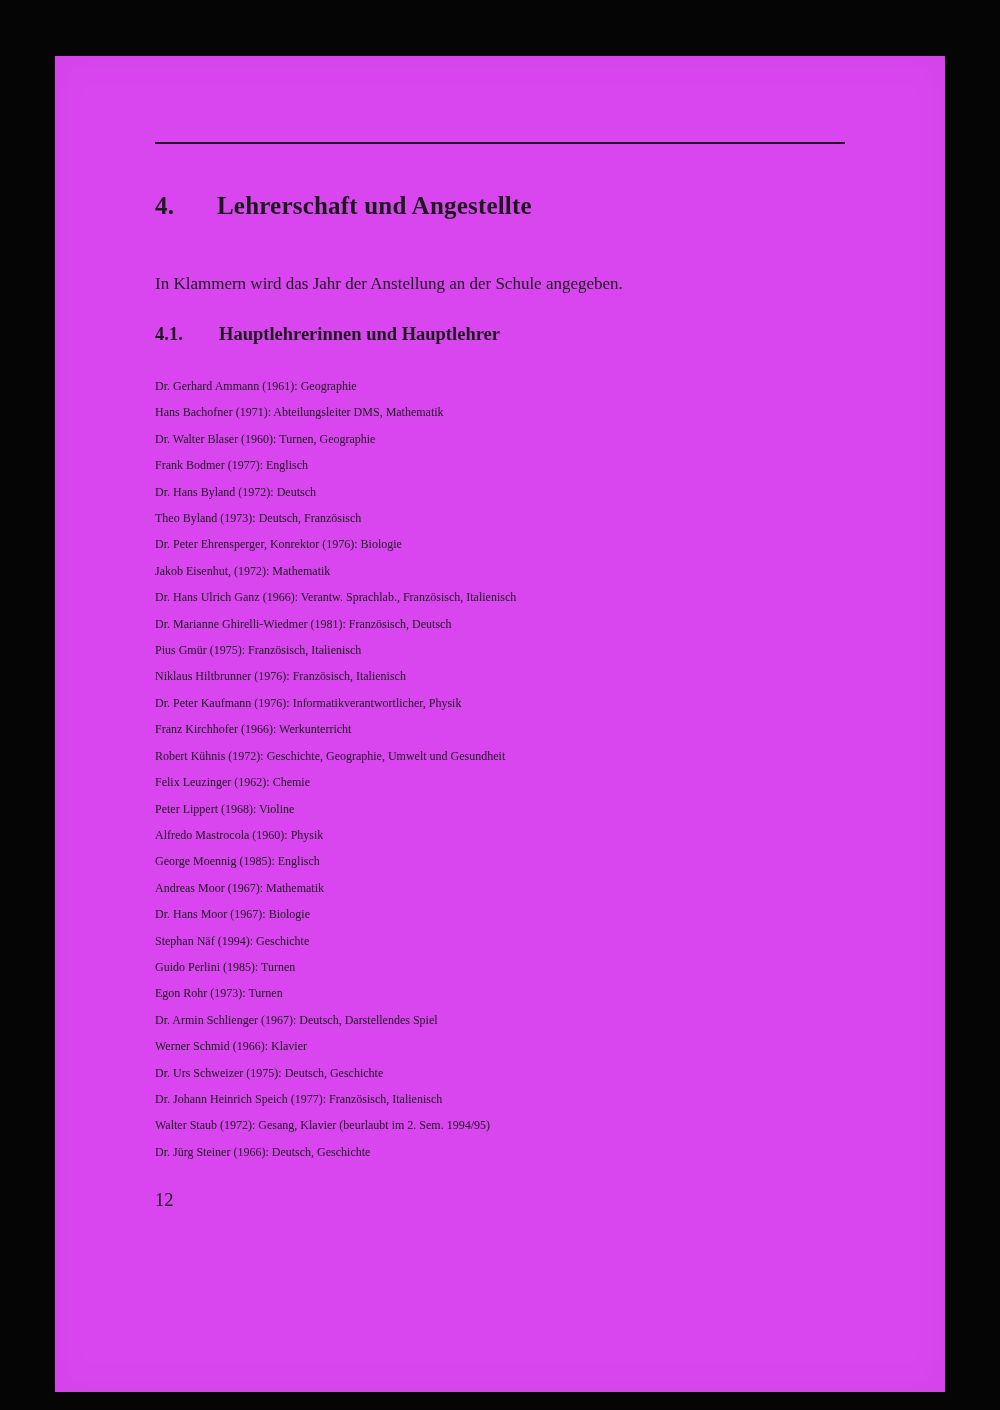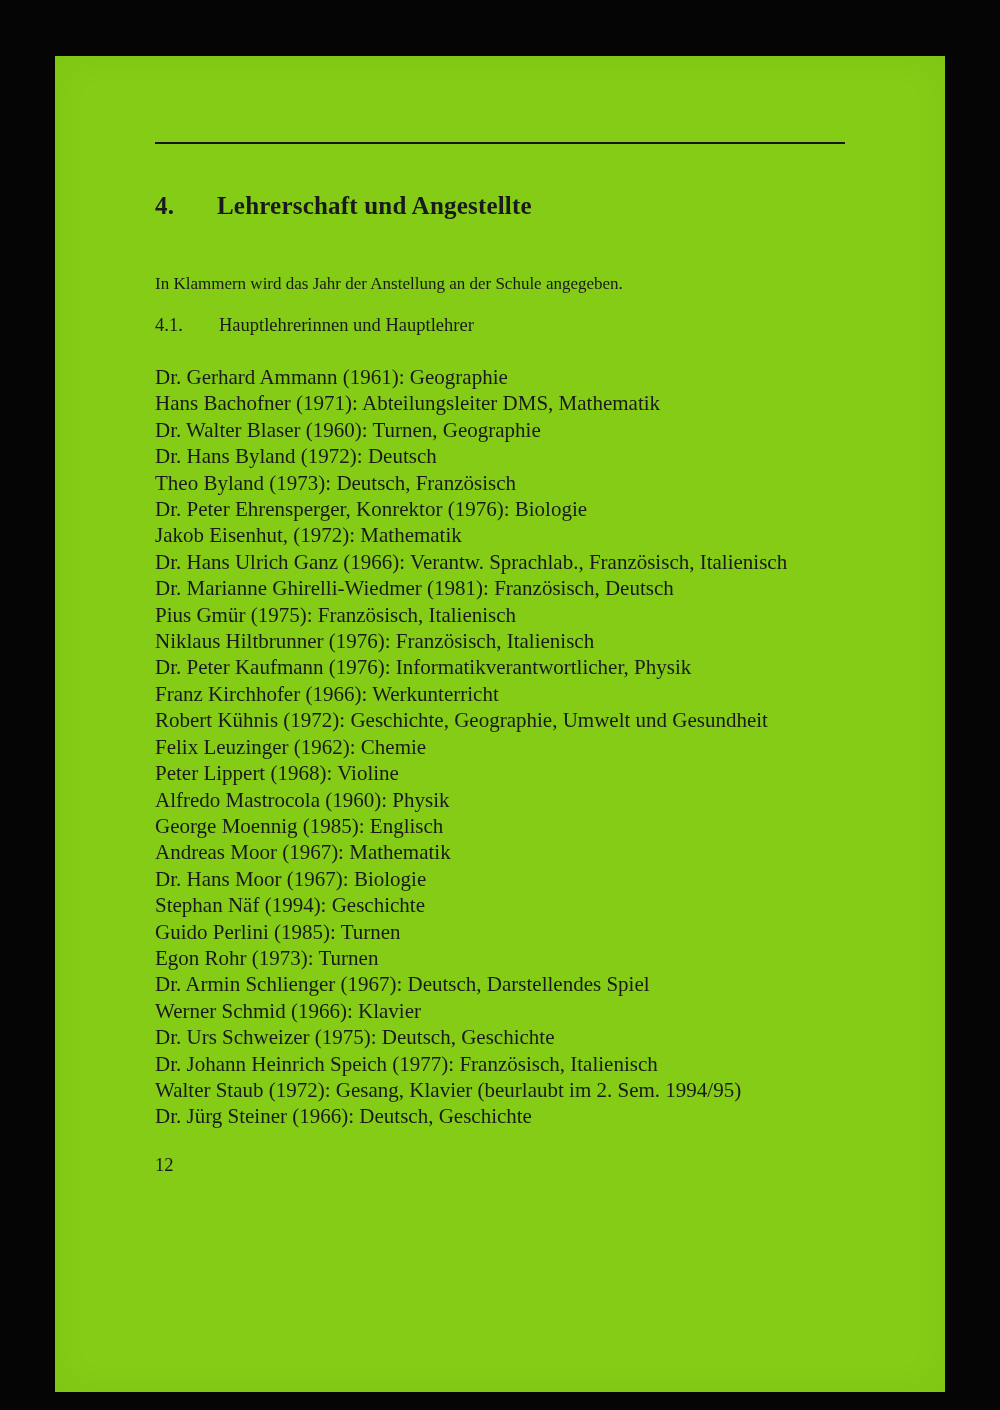--- a/index.html
+++ b/index.html
@@ -16,21 +16,21 @@
     width: 1000px;
     height: 1410px;
     background: #050505;
   }
   .page {
     position: absolute;
     left: 55px;
     top: 56px;
     width: 890px;
     height: 1336px;
-    background: #84cc16;
+    background: #d946ef;
     color: #1a1a1a;
     box-shadow: inset 0 0 40px rgba(0,0,0,0.04);
   }
   .rule {
     margin: 86px 100px 0 100px;
     height: 0;
     border-top: 2px solid #161616;
   }
   .doc-heading {
     margin: 46px 55px 0 100px;
@@ -42,32 +42,32 @@
   .doc-heading .h-num {
     display: inline-block;
     width: 62px;
   }
   .intro {
     margin: 50px 55px 0 100px;
     font-size: 17px;
     line-height: 26px;
   }
   .section-heading {
-    margin: 15px 55px 0 100px;
+    margin: 24px 55px 0 100px;
     font-size: 18.5px;
     line-height: 26px;
-    font-weight: normal;
+    font-weight: bold;
   }
   .section-heading .s-num {
     display: inline-block;
     width: 64px;
   }
   .entries {
     margin: 26px 45px 0 100px;
-    font-size: 21px;
+    font-size: 12px;
     line-height: 26.4px;
   }
   .entry {
     white-space: nowrap;
   }
   .page-number {
     margin: 22px 55px 0 100px;
     font-size: 18.5px;
     line-height: 26px;
   }
@@ -87,20 +87,21 @@
     <div class="intro">In Klammern wird das Jahr der Anstellung an der Schule angegeben.</div>
 
     <div class="section-heading">
       <span class="s-num">4.1.</span><span>Hauptlehrerinnen und Hauptlehrer</span>
     </div>
 
     <div class="entries">
       <div class="entry">Dr. Gerhard Ammann (1961): Geographie</div>
       <div class="entry">Hans Bachofner (1971): Abteilungsleiter DMS, Mathematik</div>
       <div class="entry">Dr. Walter Blaser (1960): Turnen, Geographie</div>
+      <div class="entry">Frank Bodmer (1977): Englisch</div>
       <div class="entry">Dr. Hans Byland (1972): Deutsch</div>
       <div class="entry">Theo Byland (1973): Deutsch, Französisch</div>
       <div class="entry">Dr. Peter Ehrensperger, Konrektor (1976): Biologie</div>
       <div class="entry">Jakob Eisenhut, (1972): Mathematik</div>
       <div class="entry">Dr. Hans Ulrich Ganz (1966): Verantw. Sprachlab., Französisch, Italienisch</div>
       <div class="entry">Dr. Marianne Ghirelli-Wiedmer (1981): Französisch, Deutsch</div>
       <div class="entry">Pius Gmür (1975): Französisch, Italienisch</div>
       <div class="entry">Niklaus Hiltbrunner (1976): Französisch, Italienisch</div>
       <div class="entry">Dr. Peter Kaufmann (1976): Informatikverantwortlicher, Physik</div>
       <div class="entry">Franz Kirchhofer (1966): Werkunterricht</div>

